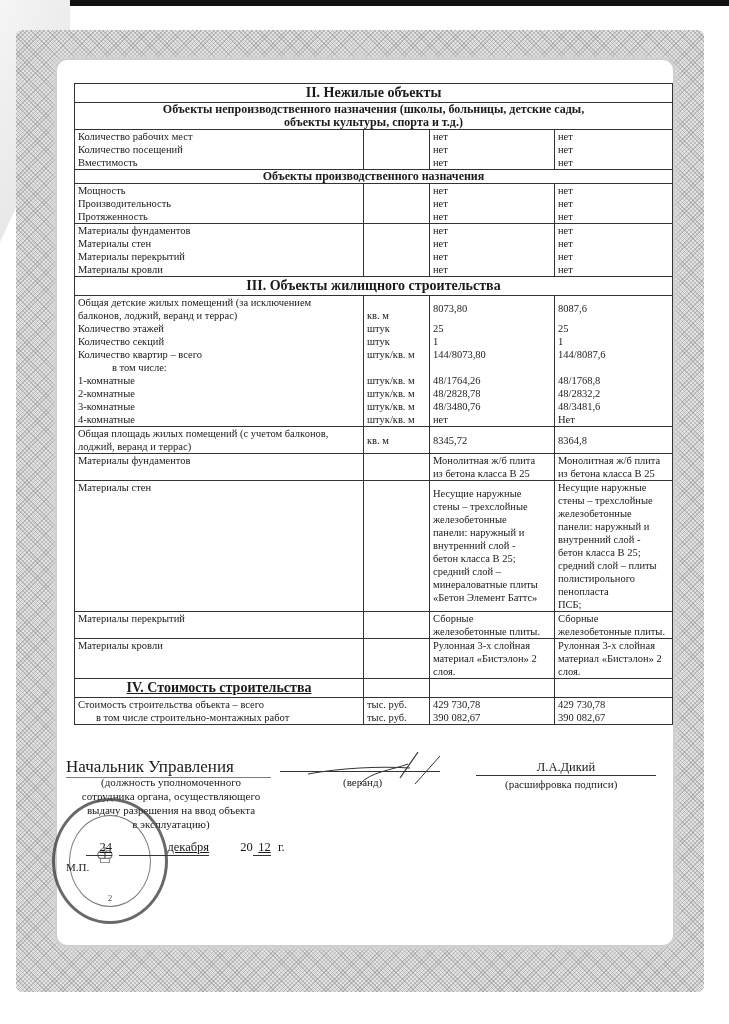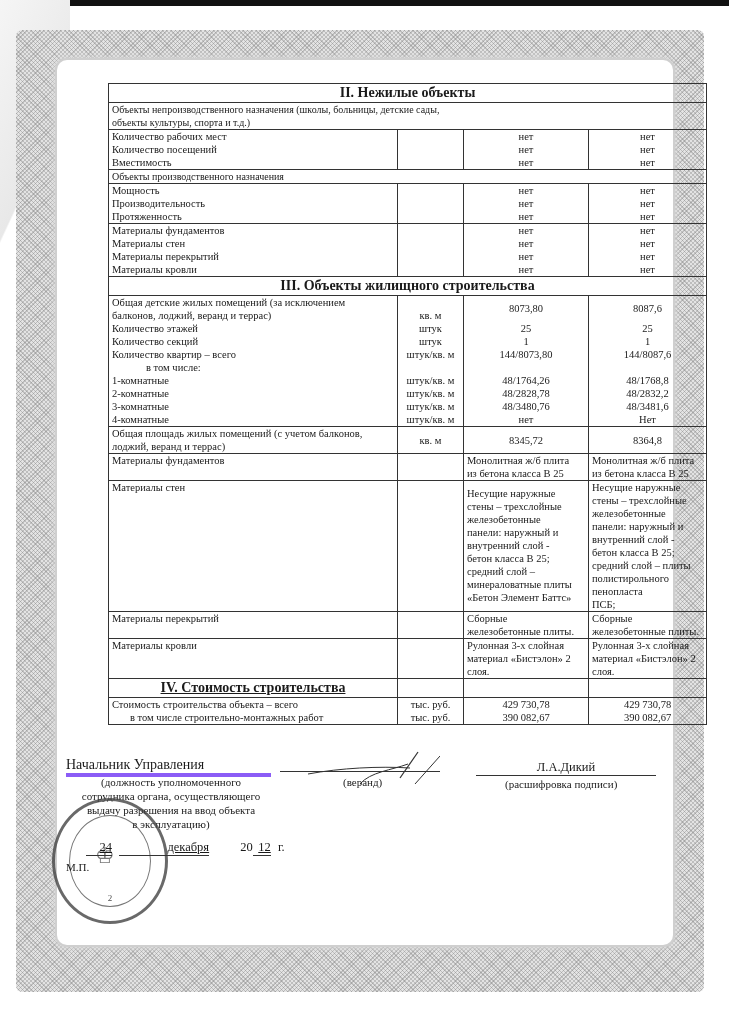--- a/index.html
+++ b/index.html
@@ -24,41 +24,41 @@
       #e3e3e3;
     border-radius: 6px;
   }
   .frame-inner {
     position: absolute; left: 57px; top: 60px; width: 616px; height: 885px;
     background: #ffffff;
     border-radius: 10px;
     box-shadow: 0 0 0 2px #cfcfcf, 0 0 6px 3px #d8d8d8;
   }
   .doc {
-    position: absolute; left: 74px; top: 83px; width: 598px; margin-left: 34px;
+    position: absolute; left: 74px; top: 83px; width: 598px;
   }
   table.t {
     border-collapse: collapse; width: 598px; table-layout: fixed;
     font-size: 10.5px; line-height: 13px;
   }
   table.t td {
     border: 1px solid #333; padding: 0 3px; vertical-align: top;
   }
   col.c1 { width: 289px; }
   col.c2 { width: 66px; }
   col.c3 { width: 125px; }
   col.c4 { width: 118px; }
   td.sec { text-align: center; font-weight: bold; font-size: 14px; line-height: 18px; }
-  td.sub { font-weight: normal; font-size: 10px; line-height: 13px; }
-  td.ctr { text-align: center; }
+  td.sub { text-align: center; font-weight: bold; font-size: 12px; line-height: 13px; }
+  td.ctr { }
   .lines div { height: 13px; }
   .left-secIV { font-weight: bold; font-size: 14px; line-height: 18px; text-align: center; text-decoration: underline; }
   .post {
     position: absolute; left: 66px; top: 757px; width: 205px;
-    border-bottom: 4px solid #8b5cf6; font-size: 14px;
+    border-bottom: 1px solid #8b5cf6; font-size: 17px;
   }
   .post-desc {
     position: absolute; left: 76px; top: 775px; width: 190px; text-align: center;
     font-size: 11px; line-height: 14px;
   }
   .sigline {
     position: absolute; left: 280px; top: 771px; width: 160px; border-bottom: 1px solid #333;
   }
   .sig-caption {
     position: absolute; left: 343px; top: 776px; font-size: 11px;

